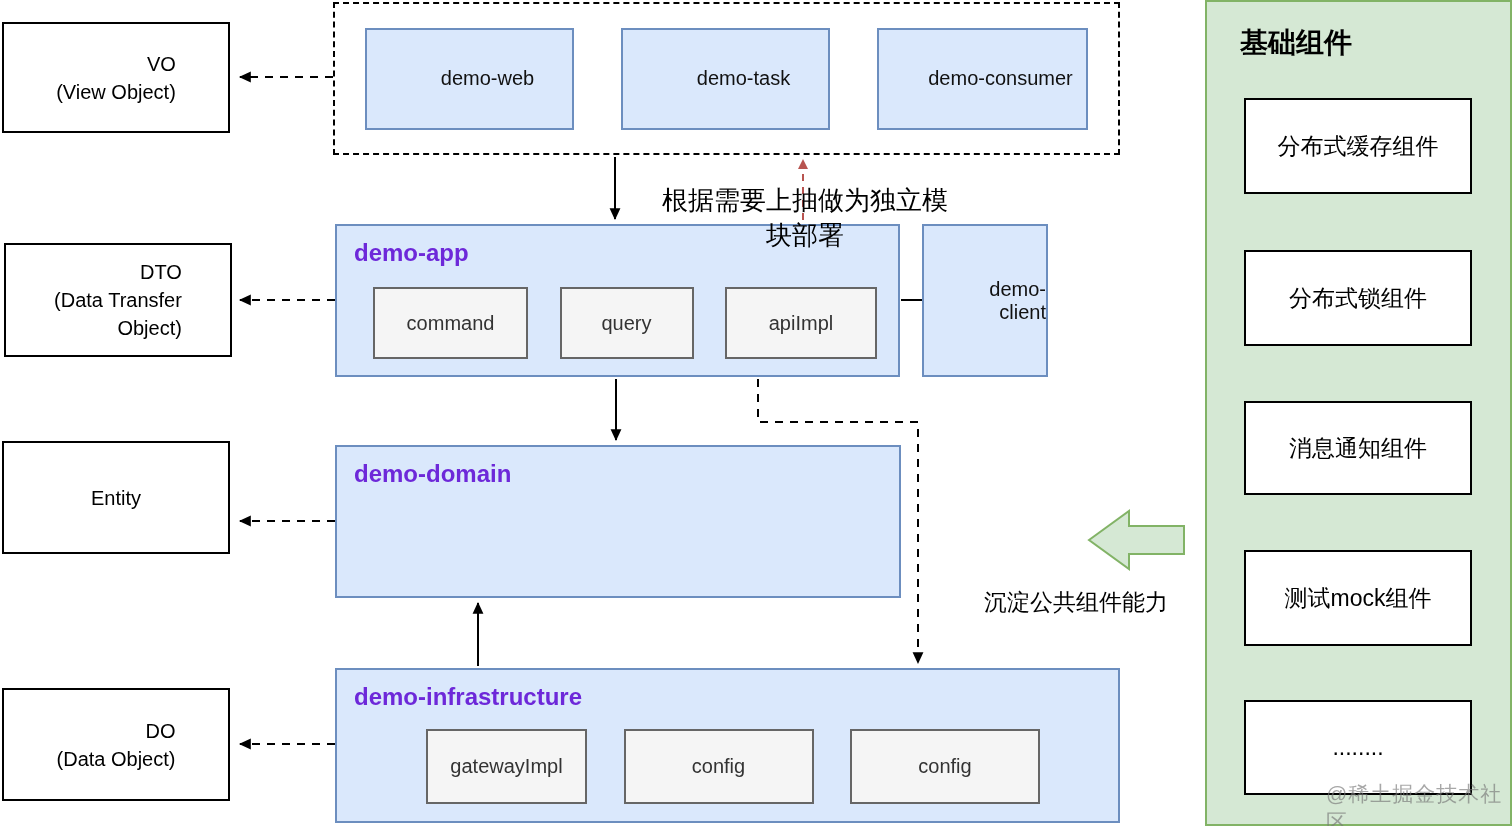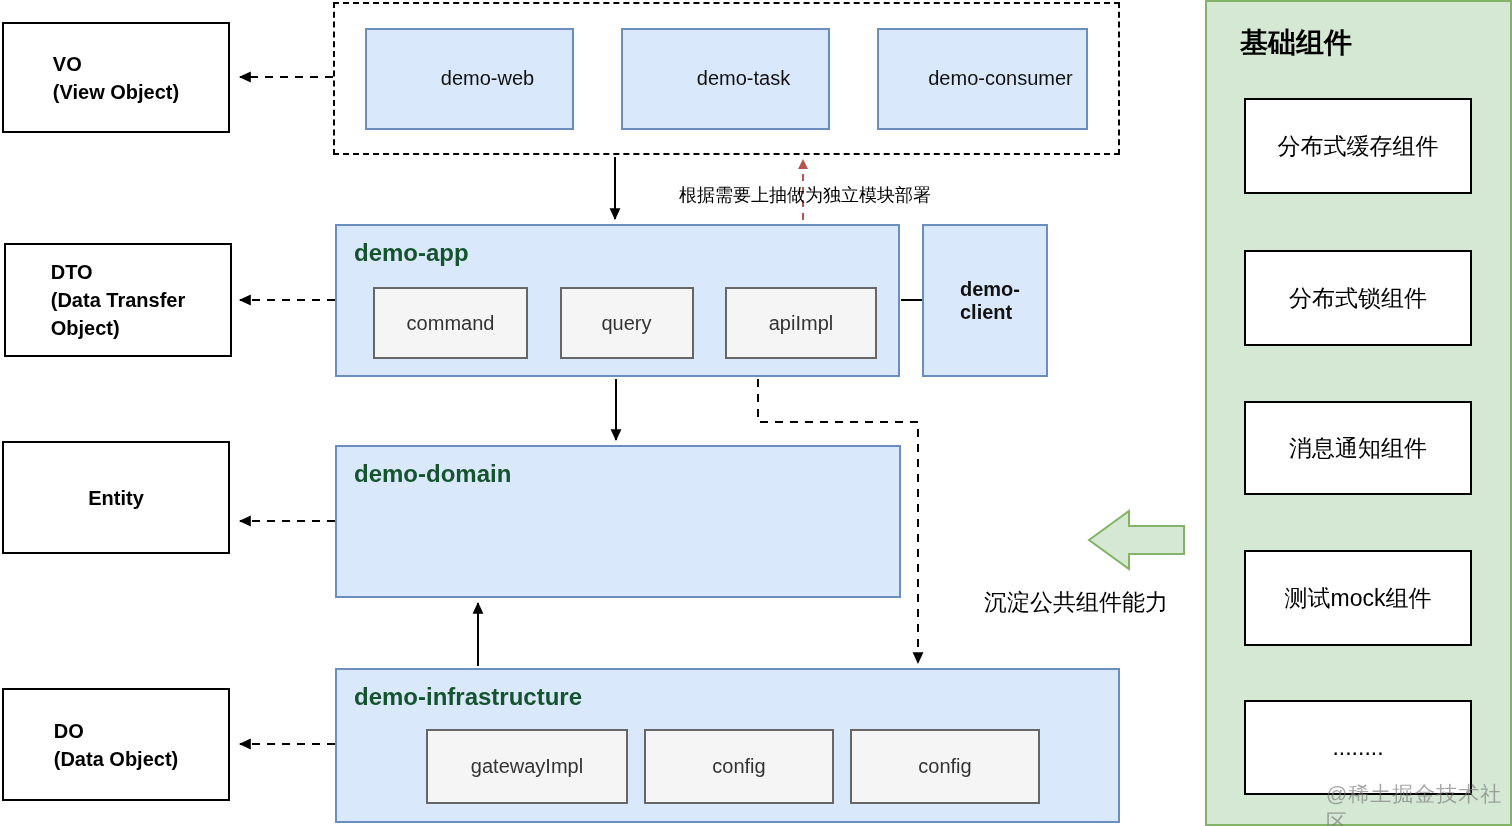--- a/index.html
+++ b/index.html
@@ -5,35 +5,35 @@
   * { margin:0; padding:0; box-sizing:border-box; }
   html,body { background:#ffffff; }
   body { font-family:"Liberation Sans","DejaVu Sans",sans-serif; }
   .canvas { position:relative; width:1512px; height:826px; background:#fff; overflow:hidden; }
 
   .connectors { position:absolute; left:0; top:0; z-index:1; }
   .connectors .solid    { stroke:#000; stroke-width:2; fill:none; }
   .connectors .dash     { stroke:#000; stroke-width:2; fill:none; stroke-dasharray:8 7; }
   .connectors .red-dash { stroke:var(--red-accent,#b85450); stroke-width:2; fill:none; stroke-dasharray:7 6; }
   .box { position:absolute; display:flex; align-items:center; justify-content:center;
-         text-align:left; z-index:2;font-weight:bold; }
+         text-align:right; z-index:2; }
   .plain { background:#fff; border:2px solid #000; font-size:20px; color:#000;
            white-space:pre-line; line-height:1.4; }
   .blue-box { background:var(--blue-fill,#dae8fc); border:2px solid var(--blue-border,#6c8ebf);
               font-size:20px; color:#111; display:flex; align-items:center; justify-content:center;padding-left:36px; }
   .dashed-container { position:absolute; border:2px dashed #000; z-index:2;
                       display:flex; align-items:center; justify-content:center; gap:47px; }
   .blue-container { position:absolute; background:var(--blue-fill,#dae8fc);
                     border:2px solid var(--blue-border,#6c8ebf); z-index:2; }
-  .container-title { position:absolute; left:17px; top:13px; font-size:24px; font-weight:bold; color:#14532d; }
+  .container-title { position:absolute; left:17px; top:13px; font-size:24px; font-weight:bold; color:#6d28d9; }
   .module-row { position:absolute; display:flex; justify-content:space-between;padding-left:12px; }
   .gray-box { background:var(--gray-fill,#f5f5f5); border:2px solid var(--gray-border,#666666);
               display:flex; align-items:center; justify-content:center; font-size:20px; color:#333; }
 
-  .note { position:absolute; font-size:18px; color:#000; z-index:3; text-align:center; }
+  .note { position:absolute; font-size:26px; color:#000; z-index:3; text-align:center; }
 
   .green-panel { position:absolute; left:1205px; top:0; width:307px; height:826px;
                  background:var(--green-fill,#d5e8d4); border:2px solid var(--green-border,#82b366); z-index:2; }
   .panel-title { position:absolute; left:33px; top:22px; font-size:28px; font-weight:bold; color:#000; }
   .comp-box { position:absolute; left:37px; width:228px; height:96px; background:#fff;
               border:2px solid #000; display:flex; align-items:center; justify-content:center;
               font-size:23px; color:#000; }
 
   .green-arrow { position:absolute; z-index:3; }
   .green-arrow polygon { fill:var(--green-fill,#d5e8d4); stroke:var(--green-border,#82b366); stroke-width:2; }
@@ -95,21 +95,21 @@
 
   <div class="box blue-box" style="left:922px;top:224px;width:126px;height:153px">demo-client</div>
 
   <div class="blue-container" style="left:335px;top:445px;width:566px;height:153px">
     <div class="container-title">demo-domain</div>
   </div>
 
   <div class="blue-container" style="left:335px;top:668px;width:785px;height:155px">
     <div class="container-title">demo-infrastructure</div>
     <div class="module-row" style="left:77px;right:78px;top:59px;height:75px">
-      <div class="gray-box" style="width:202px">gatewayImpl</div>
+      <div class="gray-box" style="width:161px">gatewayImpl</div>
       <div class="gray-box" style="width:190px">config</div>
       <div class="gray-box" style="width:190px">config</div>
     </div>
   </div>
 
   <svg class="green-arrow" style="left:1087px;top:508px" width="100" height="64">
     <polygon points="2,32 42,3 42,18 97,18 97,46 42,46 42,61"></polygon>
   </svg>
   <div class="note" style="left:984px;top:587px;width:200px;font-size:23px;text-align:left">沉淀公共组件能力</div>
 

